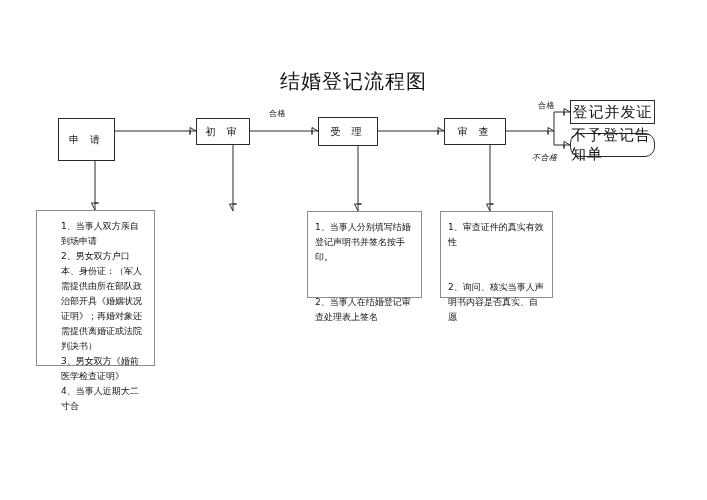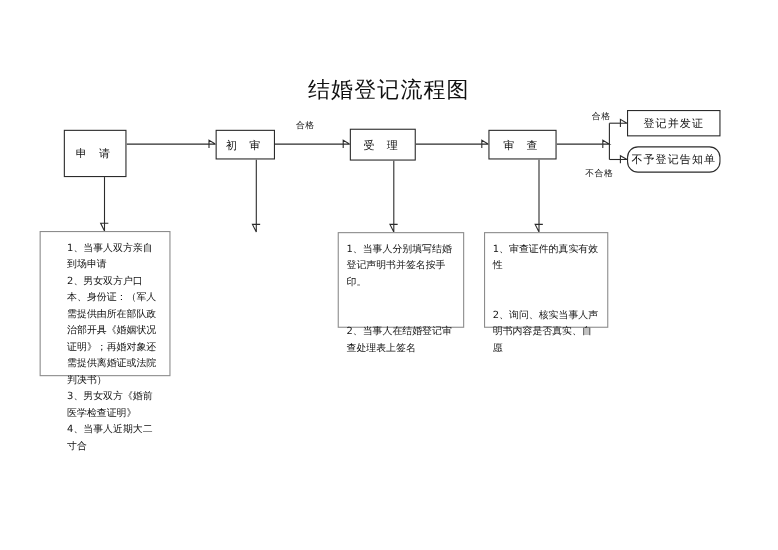--- a/index.html
+++ b/index.html
@@ -40,21 +40,21 @@
     color: #111111;
     box-sizing: border-box;
   }
   .outnode {
     position: absolute;
     border: 1px solid #2b2b2b;
     background: #ffffff;
     display: flex;
     align-items: center;
     justify-content: center;
-    font-size: 10px;
+    font-size: 15px;
     letter-spacing: 1px;
     color: #111111;
     box-sizing: border-box;
   }
   .detail {
     position: absolute;
     border: 1px solid #8c8c8c;
     background: #ffffff;
     box-sizing: border-box;
     padding: 8px 7px 6px 7px;
@@ -137,23 +137,23 @@
   <div class="node" style="left:444px; top:118px; width:62px; height:27px;">审 查</div>
 
   <div class="outnode" style="left:570px; top:100px; width:85px; height:24px;">登记并发证</div>
 
   <div class="outnode" style="left:570px; top:133px; width:85px; height:24px;border-radius:10px;">不予登记告知单</div>
 
   <div class="edge-label" style="left:269px; top:108px;">合格</div>
 
   <div class="edge-label" style="left:538px; top:100px;">合格</div>
 
-  <div class="edge-label" style="left:532px; top:152px;">不合格</div>
+  <div class="edge-label" style="left:532px; top:152px;font-style:italic;">不合格</div>
 
-  <div class="detail" style="left:36px; top:210px; width:119px; height:132px;padding-left:24px;">1、当事人双方亲自到场申请
+  <div class="detail" style="left:36px; top:210px; width:119px; height:156px;padding-left:24px;">1、当事人双方亲自到场申请
 2、男女双方户口本、身份证：（军人需提供由所在部队政治部开具《婚姻状况证明》；再婚对象还需提供离婚证或法院判决书）
 3、男女双方《婚前医学检查证明》
 4、当事人近期大二寸合</div>
 
 
   <div class="detail" style="left:307px; top:211px; width:115px; height:87px;">1、当事人分别填写结婚登记声明书并签名按手印。
 
 
 2、当事人在结婚登记审查处理表上签名</div>
 

